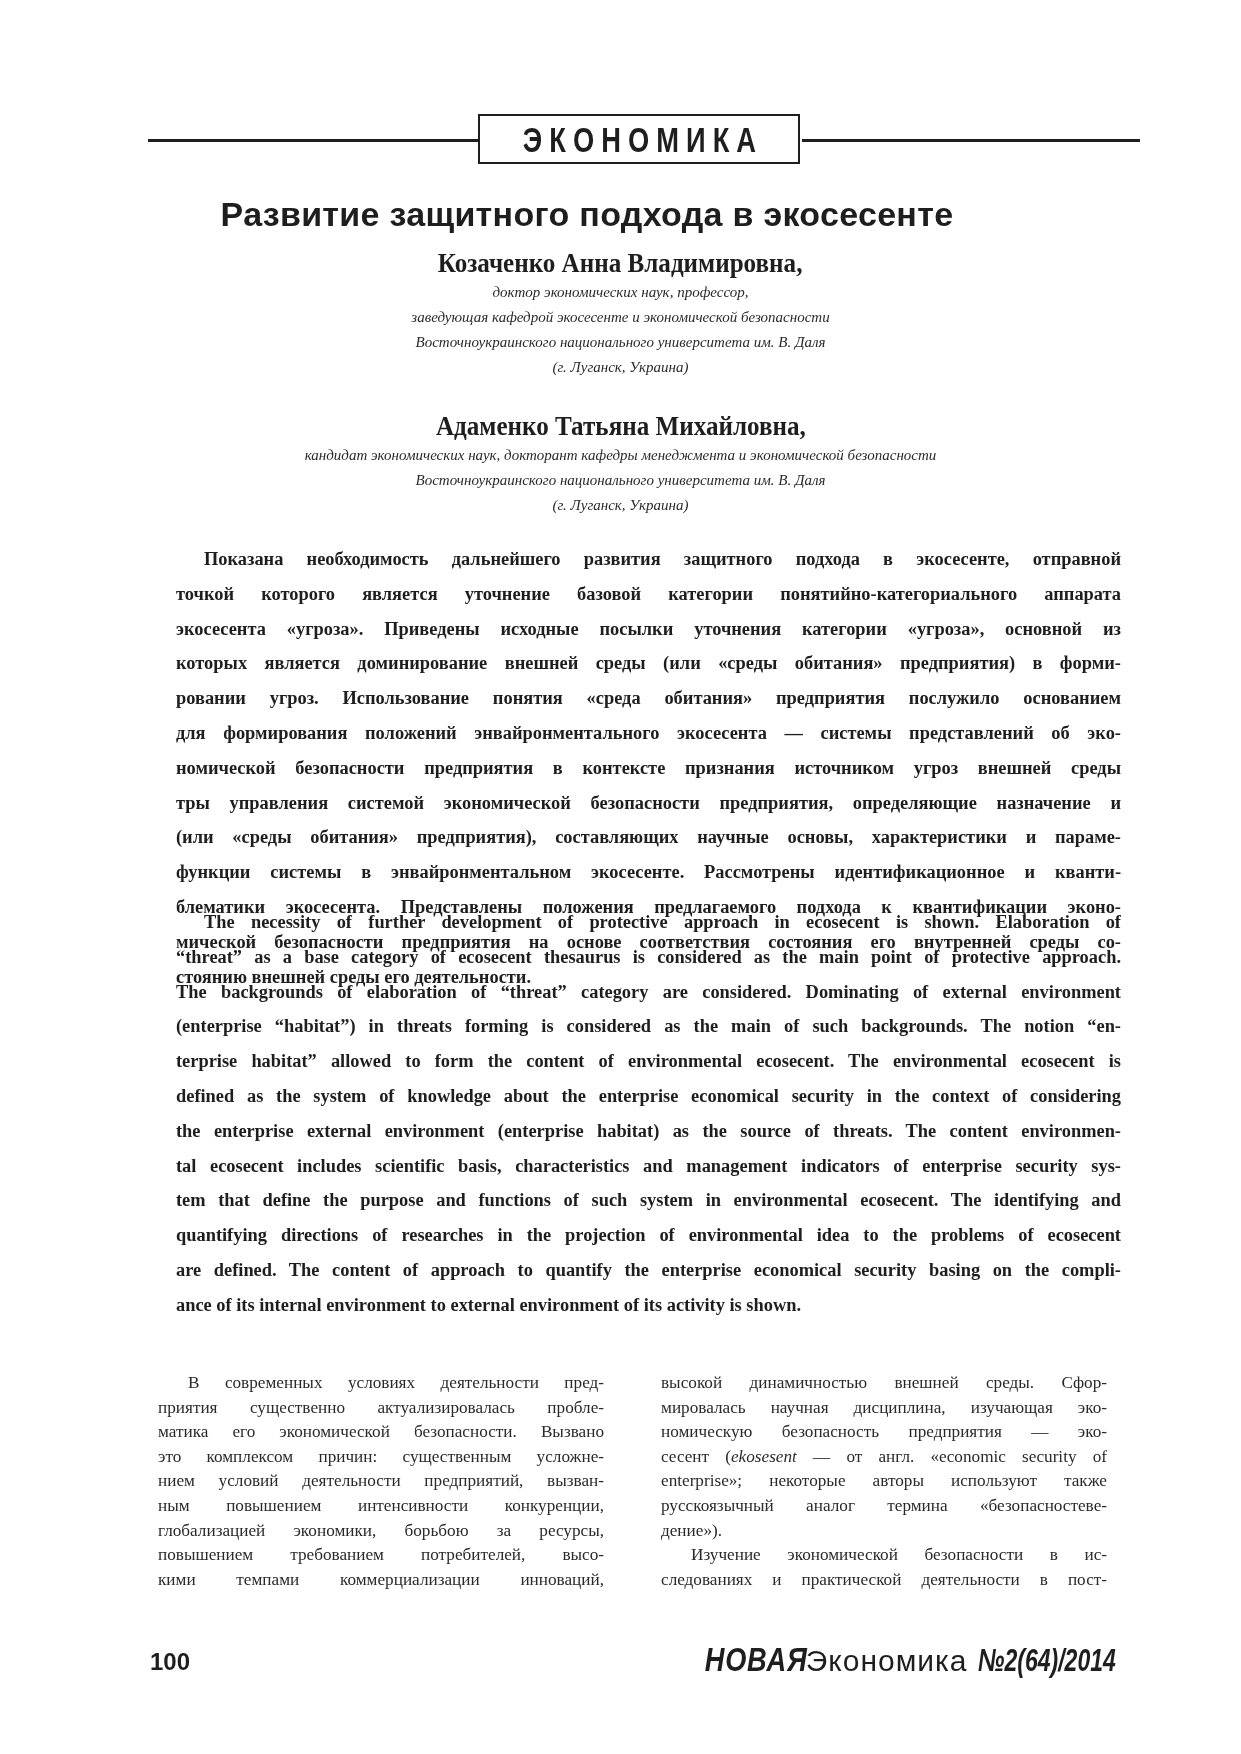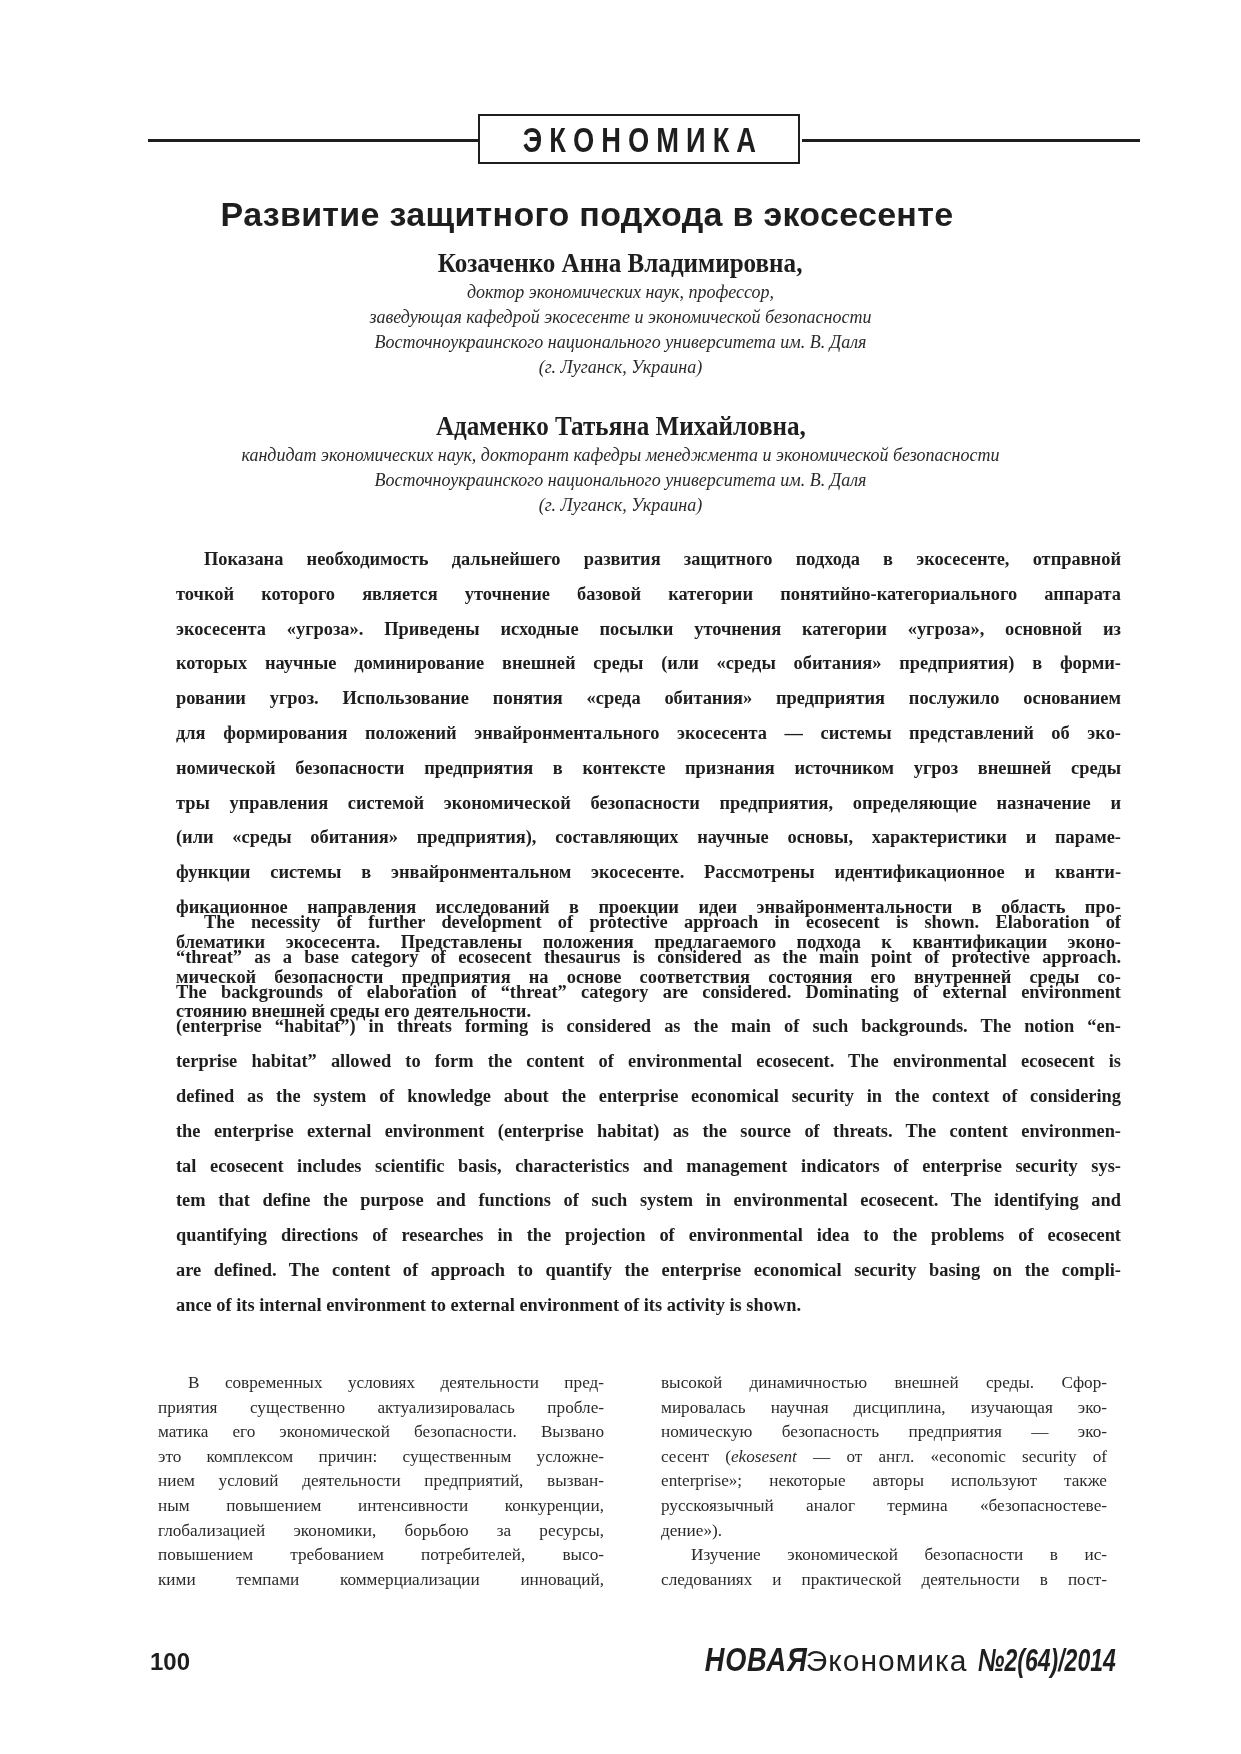--- a/index.html
+++ b/index.html
@@ -25,21 +25,21 @@
     font-family: "Liberation Sans", sans-serif; font-weight: bold; font-size: 34px;
     letter-spacing: 0.3px; line-height: 1.1;
   }
 
   .author-block { position: absolute; left: 0; width: 1241px; text-align: center; }
   .author-name {
     font-family: "Liberation Serif", serif; font-weight: bold; font-size: 27px;
     line-height: 34px; transform: scaleX(0.93); display: inline-block;
   }
   .author-line {
-    font-family: "Liberation Serif", serif; font-style: italic; font-size: 18px;
+    font-family: "Liberation Serif", serif; font-style: italic; font-size: 15px;
     line-height: 25px; color: #2a2a2a;
   }
 
   .para {
     position: absolute; left: 176px; width: 945px;
     font-family: "Liberation Serif", serif; font-weight: bold; font-size: 18.4px;
     line-height: 26.8px; text-align: justify; text-align-last: justify;
   }
   .para .ln { display: block; white-space: nowrap; text-align: justify; text-align-last: justify; margin-top: 8px; }
   .para .ln.last { text-align-last: left; }
@@ -95,28 +95,27 @@
   <div><span class="author-name">Адаменко Татьяна Михайловна,</span></div>
   <div class="author-line">кандидат экономических наук, докторант кафедры менеджмента и экономической безопасности</div>
   <div class="author-line">Восточноукраинского национального университета им. В. Даля</div>
   <div class="author-line">(г. Луганск, Украина)</div>
 </div>
 
 <div class="para" style="top:538px;">
   <span class="ln indent">Показана необходимость дальнейшего развития защитного подхода в экосесенте, отправной</span>
   <span class="ln">точкой которого является уточнение базовой категории понятийно-категориального аппарата</span>
   <span class="ln">экосесента «угроза». Приведены исходные посылки уточнения категории «угроза», основной из</span>
-  <span class="ln">которых научные доминирование внешней среды (или «среды обитания» предприятия) в форми-</span>
+  <span class="ln">которых является доминирование внешней среды (или «среды обитания» предприятия) в форми-</span>
   <span class="ln">ровании угроз. Использование понятия «среда обитания» предприятия послужило основанием</span>
   <span class="ln">для формирования положений энвайронментального экосесента — системы представлений об эко-</span>
   <span class="ln">номической безопасности предприятия в контексте признания источником угроз внешней среды</span>
   <span class="ln">тры управления системой экономической безопасности предприятия, определяющие назначение и</span>
   <span class="ln">(или «среды обитания» предприятия), составляющих научные основы, характеристики и параме-</span>
   <span class="ln">функции системы в энвайронментальном экосесенте. Рассмотрены идентификационное и кванти-</span>
-  <span class="ln">фикационное направления исследований в проекции идеи энвайронментальности в область про-</span>
   <span class="ln">блематики экосесента. Представлены положения предлагаемого подхода к квантификации эконо-</span>
   <span class="ln">мической безопасности предприятия на основе соответствия состояния его внутренней среды со-</span>
   <span class="ln last">стоянию внешней среды его деятельности.</span>
 </div>
 
 <div class="para" style="top:901px;">
   <span class="ln indent">The necessity of further development of protective approach in ecosecent is shown. Elaboration of</span>
   <span class="ln">“threat” as a base category of ecosecent thesaurus is considered as the main point of protective approach.</span>
   <span class="ln">The backgrounds of elaboration of “threat” category are considered. Dominating of external environment</span>
   <span class="ln">(enterprise “habitat”) in threats forming is considered as the main of such backgrounds. The notion “en-</span>

